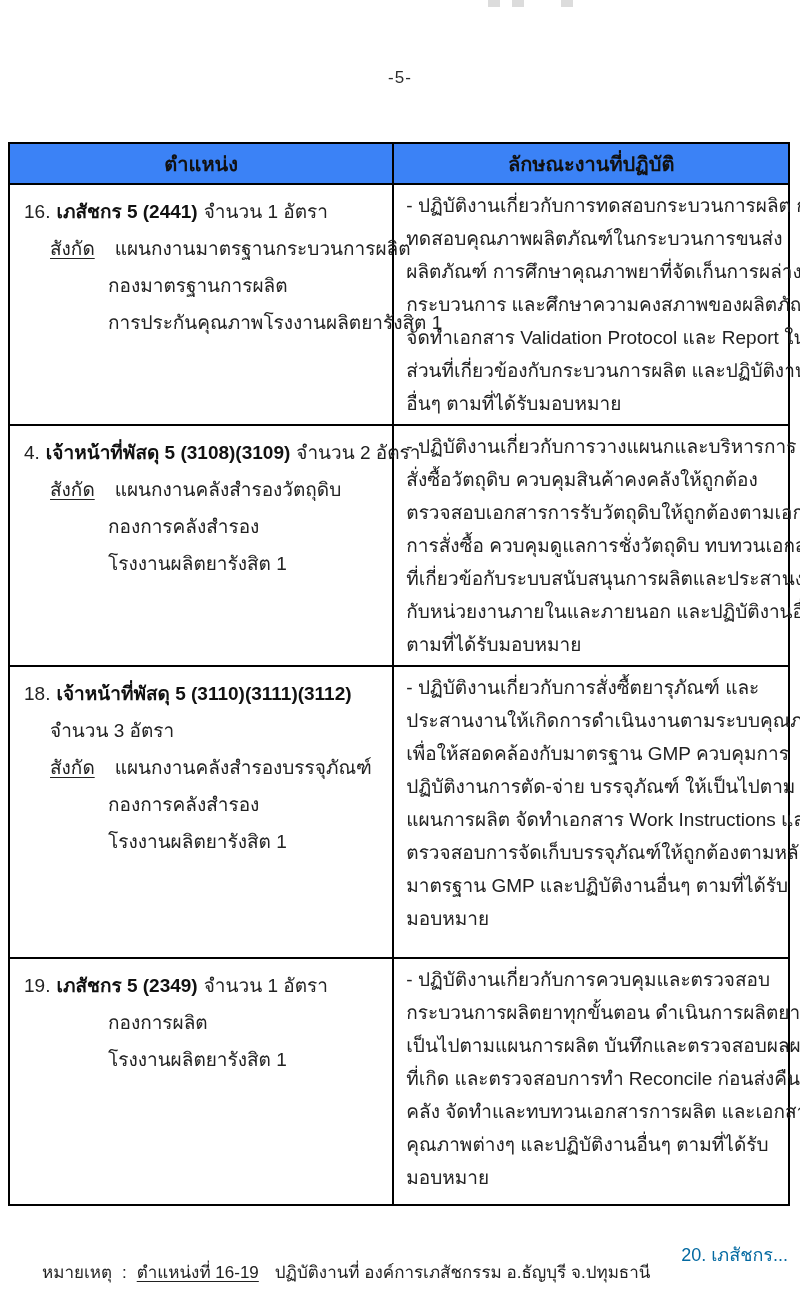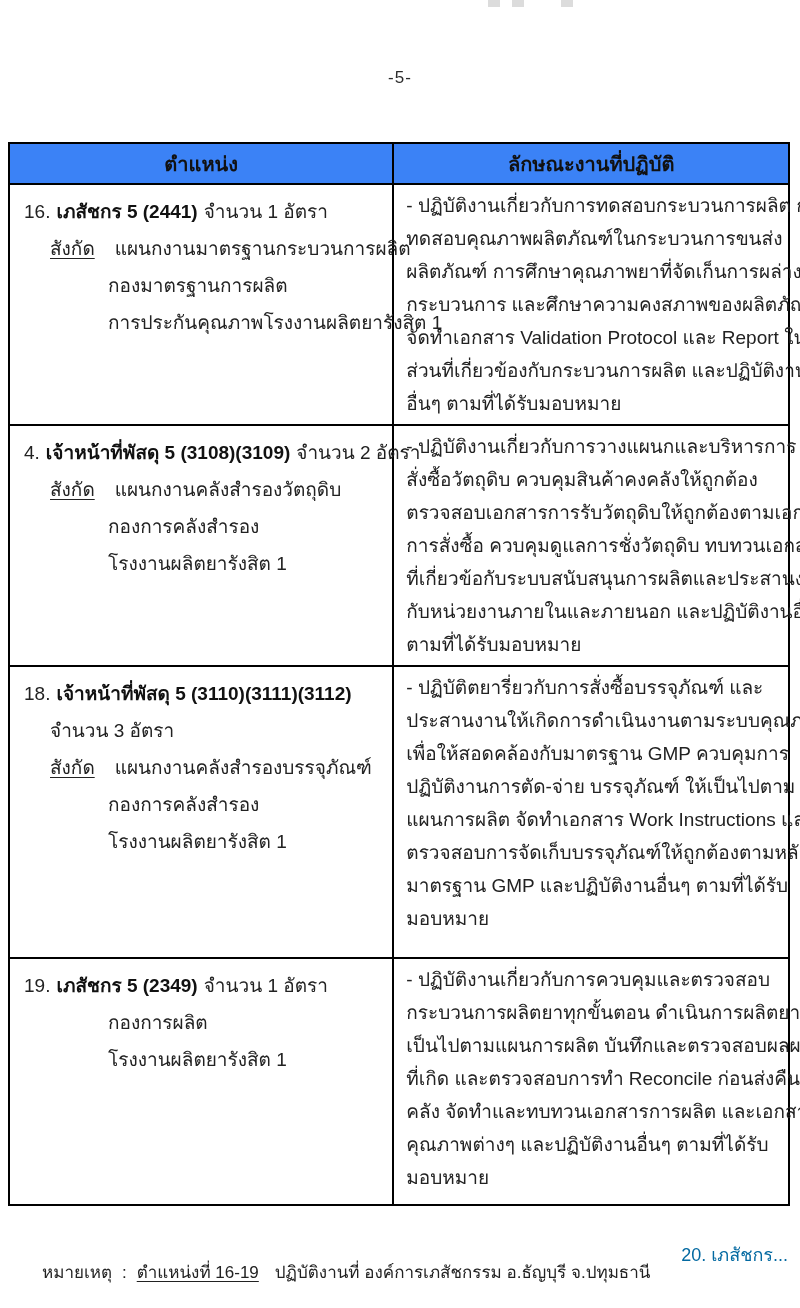--- a/index.html
+++ b/index.html
@@ -128,21 +128,21 @@
         <span class="row-no">18.</span><span class="row-title">เจ้าหน้าที่พัสดุ 5 (3110)(3111)(3112)</span>
       </div>
       <div class="pos-line l2b">จำนวน 3 อัตรา</div>
       <div class="pos-line l2">
         <span class="aff-label">สังกัด</span><span>แผนกงานคลังสำรองบรรจุภัณฑ์</span>
       </div>
       <div class="pos-line l3">กองการคลังสำรอง</div>
       <div class="pos-line l3">โรงงานผลิตยารังสิต 1</div>
     </div>
     <div class="cell c-right">
-        <div class="duty-line">- ปฏิบัติตยารี่ยวกับการสั่งซื้อบรรจุภัณฑ์ และ</div>
+        <div class="duty-line">- ปฏิบัติงานเกี่ยวกับการสั่งซื้ตยารุภัณฑ์ และ</div>
         <div class="duty-line">ประสานงานให้เกิดการดำเนินงานตามระบบคุณภาพ</div>
         <div class="duty-line">เพื่อให้สอดคล้องกับมาตรฐาน GMP ควบคุมการ</div>
         <div class="duty-line">ปฏิบัติงานการตัด-จ่าย บรรจุภัณฑ์ ให้เป็นไปตาม</div>
         <div class="duty-line">แผนการผลิต จัดทำเอกสาร Work Instructions  และ</div>
         <div class="duty-line">ตรวจสอบการจัดเก็บบรรจุภัณฑ์ให้ถูกต้องตามหลัก</div>
         <div class="duty-line">มาตรฐาน GMP และปฏิบัติงานอื่นๆ ตามที่ได้รับ</div>
         <div class="duty-line">มอบหมาย</div>
       </div>
   </div>
 

